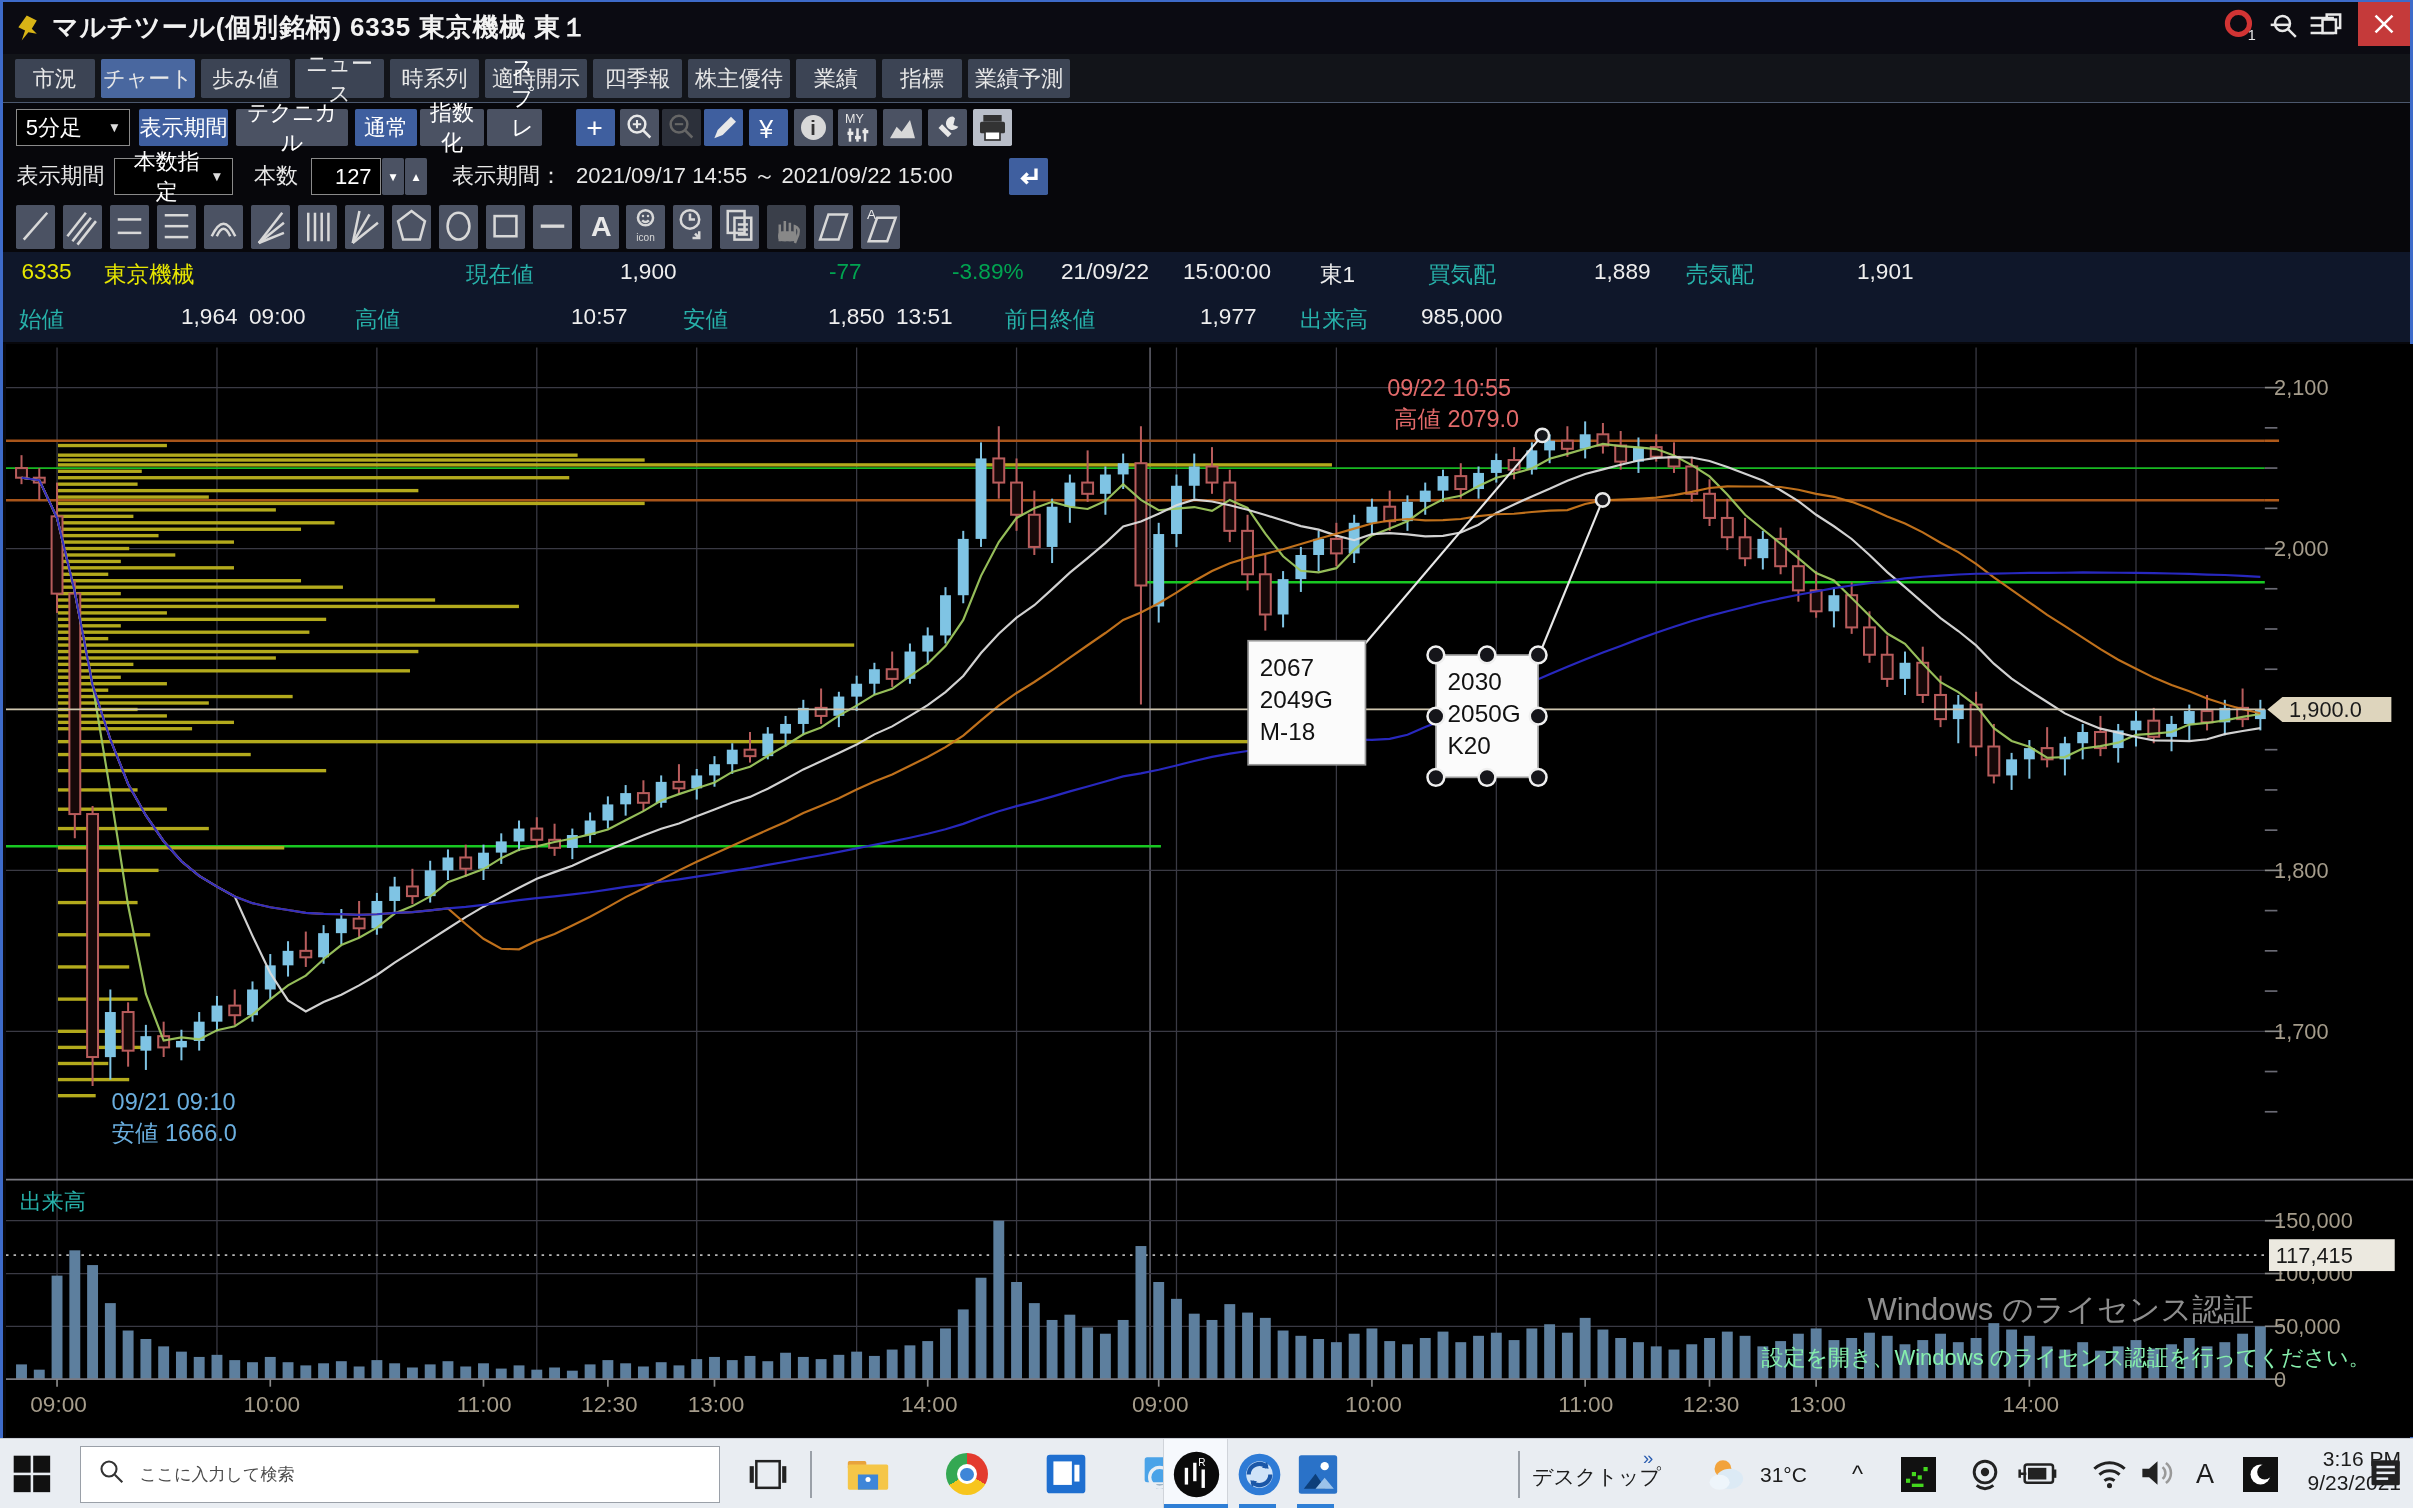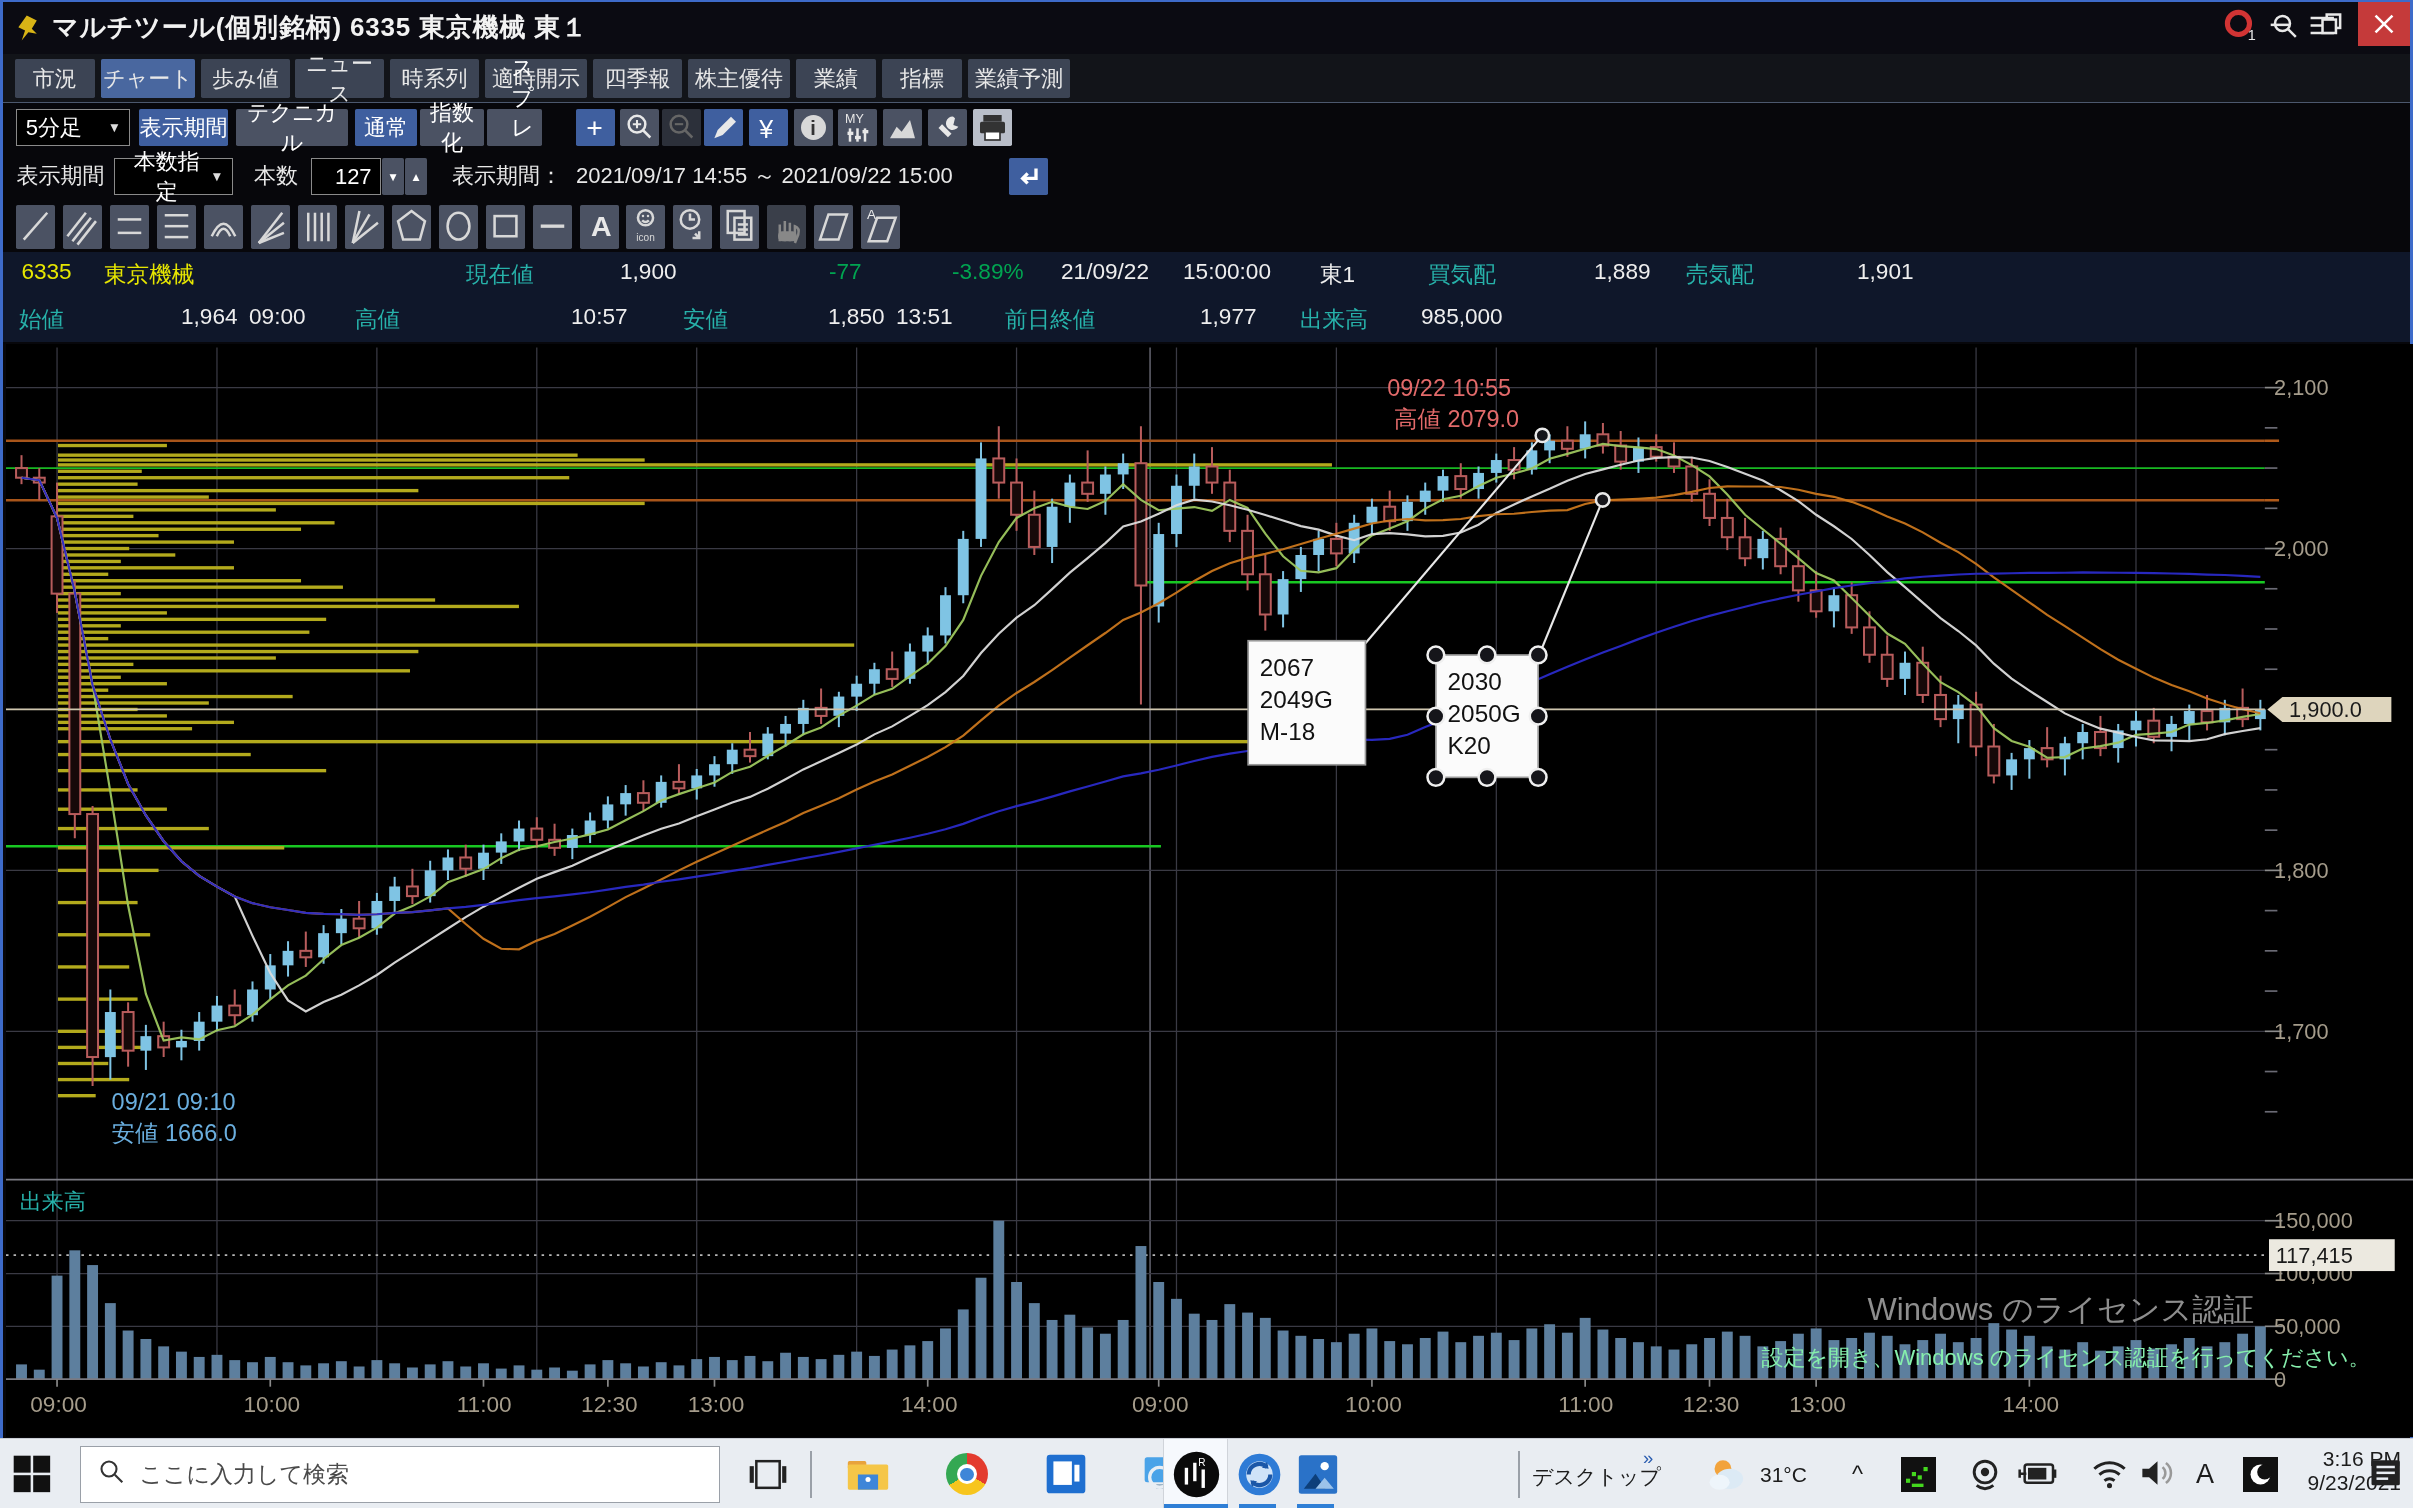--- a/index.html
+++ b/index.html
@@ -36,21 +36,21 @@
   .inforow span{position:absolute;top:6.7px;font-size:22.6px;white-space:pre;}
   
   #chartwrap{position:absolute;left:3.4px;top:342px;width:2408px;height:1093px;background:#000;}
   #voltitle{position:absolute;left:13.4px;top:843px;font-size:22px;color:#27b2aa;}
   #watermark{position:absolute;left:1745px;top:945px;color:#8e8e8e;}
   #watermark .w1{font-size:31px;}
   #watermark .w2{font-size:22px;margin-top:11.7px;color:#86efac;margin-left:10px;}
   
   #taskbar{position:absolute;left:0;top:1438px;width:2413px;height:70px;background:#e9edf2;border-top:0.8px solid #c9cdd4;}
   .tk{position:absolute;display:flex;align-items:center;justify-content:center;}
-  #searchbox{position:absolute;left:80px;top:6.7px;width:640px;height:57px;background:#fff;border:0.8px solid #9aa0a8;display:flex;align-items:center;color:#4a4a4a;font-size:23px;}
+  #searchbox{position:absolute;left:80px;top:6.7px;width:640px;height:57px;background:#fff;border:0.8px solid #9aa0a8;display:flex;align-items:center;color:#4a4a4a;font-size:17px;}
   #searchbox .mag{margin:0 15px 0 18.4px;}
   .appico{position:absolute;top:8.4px;width:54px;height:54px;display:flex;align-items:center;justify-content:center;}
   .runline{position:absolute;top:65px;height:5px;background:#2f7fd6;}
   .activetile{position:absolute;left:1163px;top:0;width:65px;height:70px;background:#f6f9fd;border-left:0.8px solid #d0d4da;border-right:0.8px solid #d0d4da;}
   .traytxt{color:#1c1c1c;font-size:21px;}
   .sep{position:absolute;top:11.7px;width:1.7px;height:47px;background:#9aa0a8;}
 </style>
 </head>
 <body>
 

